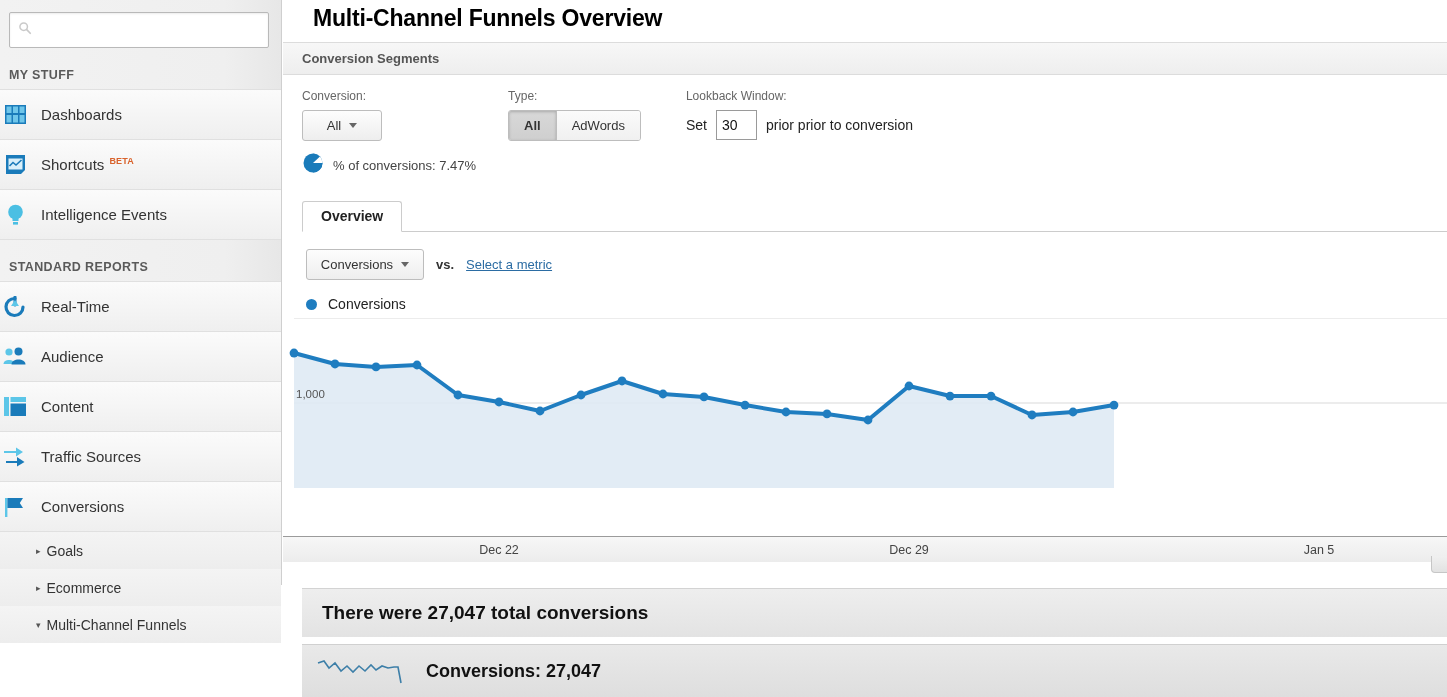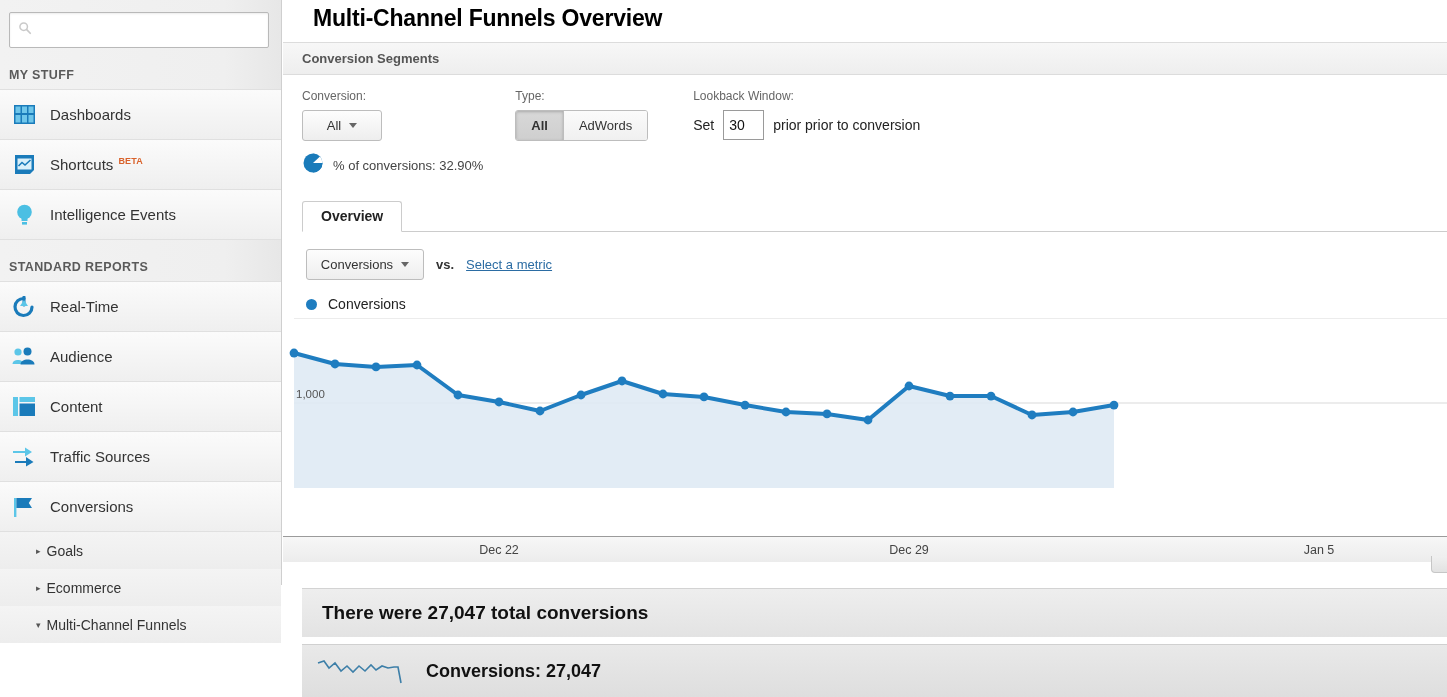--- a/index.html
+++ b/index.html
@@ -27,21 +27,21 @@
   .search-input {
     border:0; outline:0; flex:1; font-size:13px; background:transparent;
     font-family:"Liberation Sans", sans-serif; padding-left:4px;
   }
 
   .sec-head {
     font-size:12.5px; font-weight:bold; letter-spacing:.03em;
     color:#5a5a5a; padding:20px 0 8px 9px; text-transform:uppercase;
   }
   .nav-item {
-    display:flex; align-items:center; height:51px; padding-left:11px;
+    display:flex; align-items:center; height:51px; padding-left:2px;
     border-top:1px solid #e0e0e0; border-bottom:1px solid #e0e0e0;
     margin-top:-1px;
     background:linear-gradient(to bottom,#fbfbfb 0%,#efefef 100%);
     font-size:15px; color:#333; cursor:pointer;
   }
   .nav-item .ico { width:26px; height:24px; margin-right:13px; flex:none;
                    display:flex; align-items:center; justify-content:center;}
   .nav-label { white-space:nowrap; }
   .beta {
     font-size:9px; font-weight:bold; color:#d9622b;
@@ -296,21 +296,21 @@
       </div>
       <div class="pct-row">
         <span>
           <svg width="22" height="22" viewBox="0 0 22 22">
             <circle cx="11" cy="11" r="9.5" fill="#1a7bba"></circle>
             <path d="M11 11 L11 1.5 A9.5 9.5 0 0 1 20.5 11 Z" fill="#ffffff"></path>
             <path d="M11 11 L20.5 11 A9.5 9.5 0 0 1 11 20.5 Z" fill="#1a7bba"></path>
             <path d="M11 11 L11 1.5 A9.5 9.5 0 0 1 18 4.5 Z" fill="#1a7bba"></path>
           </svg>
         </span>
-        <span class="pct-text">% of conversions: 32.90%</span>
+        <span class="pct-text">% of conversions: 7.47%</span>
       </div>
     </div>
 
     <div style="margin-left:32px;">
       <div class="fld-label">Type:</div>
       <div class="seg-toggle">
         <div class="active">All</div>
         <div>AdWords</div>
       </div>
     </div>

